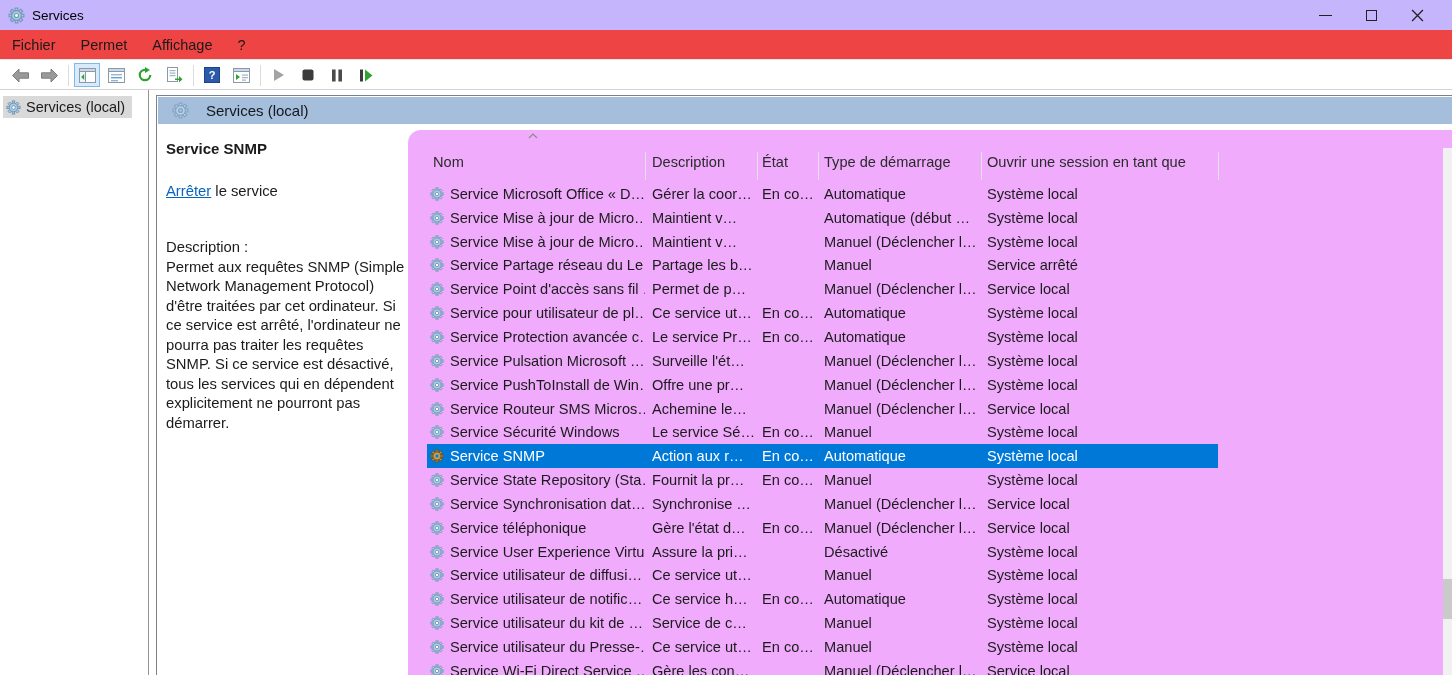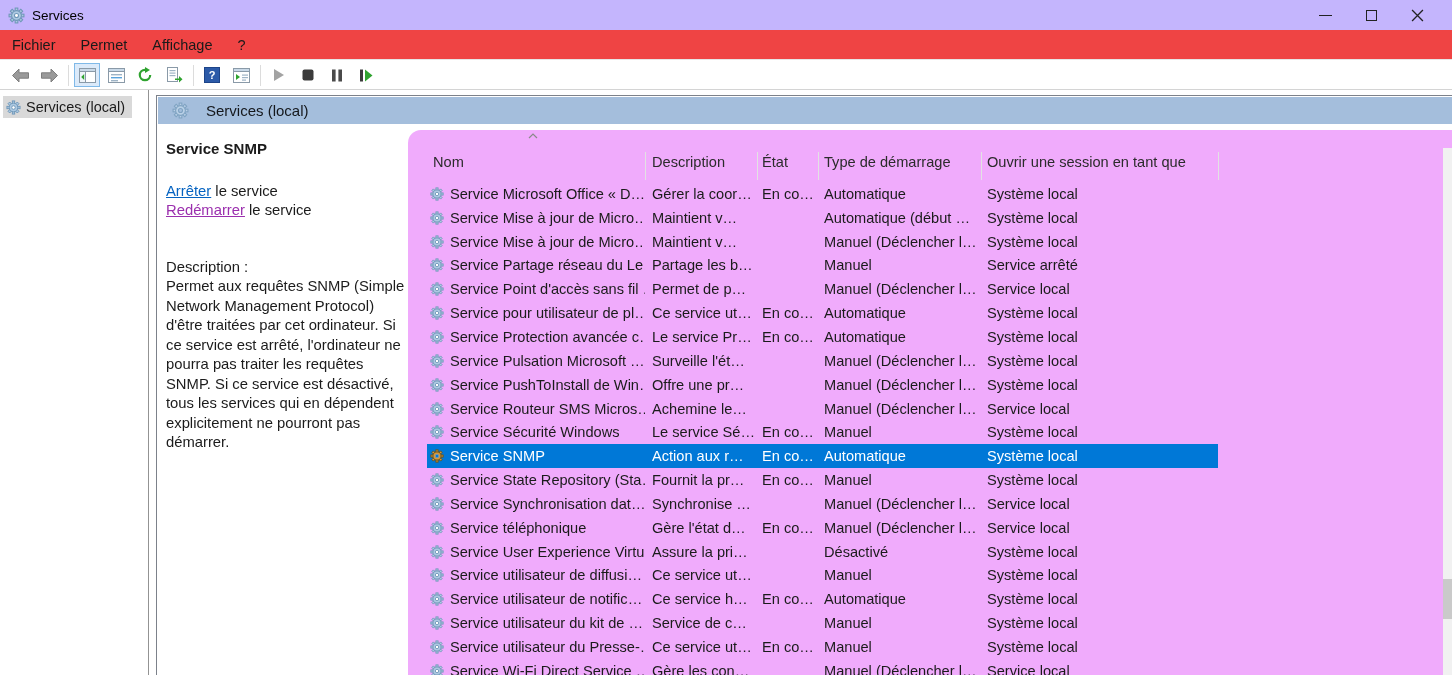--- a/index.html
+++ b/index.html
@@ -229,21 +229,20 @@
       </g>
       <circle cx="8" cy="8" r="1.9" fill="#a4bedc" stroke="#7fa3c2"></circle>
     </svg>
     <span class="label">Services (local)</span>
   </div>
 
   <div class="details">
     <div class="svc-title">Service SNMP</div>
     <div>
       <div><a class="lnk-stop">Arrêter</a><span> le service</span></div>
-      <div><a class="lnk-restart">Redémarrer</a><span> le service</span></div>
     </div>
     <div class="desc-block">
       <div>Description :</div>
       <div>Permet aux requêtes SNMP (Simple Network Management Protocol) d'être traitées par cet ordinateur. Si ce service est arrêté, l'ordinateur ne pourra pas traiter les requêtes SNMP. Si ce service est désactivé, tous les services qui en dépendent explicitement ne pourront pas démarrer.</div>
     </div>
   </div>
 
   <div class="list-tab">
     <svg class="sort-caret" width="10" height="6" viewBox="0 0 10 6">
       <path d="M1 5 L5 1 L9 5" fill="none" stroke="#8a8a8a" stroke-width="1.2"></path>

